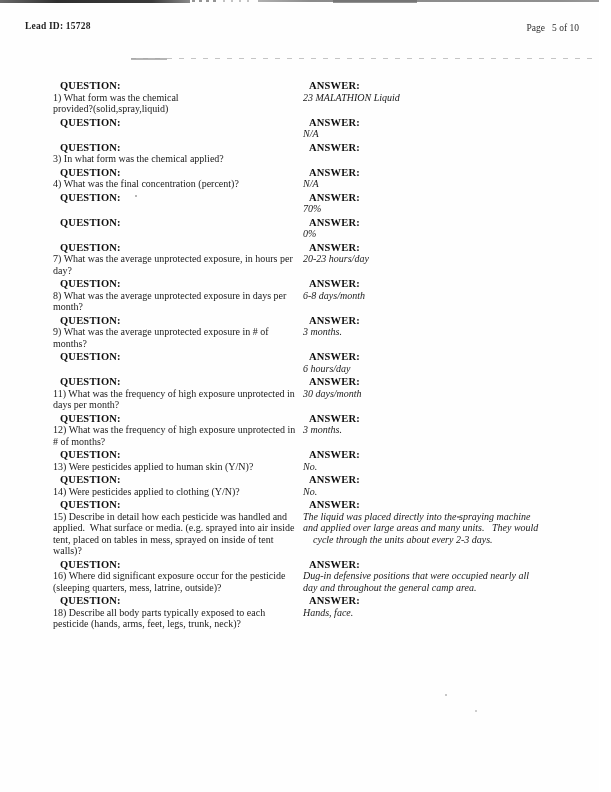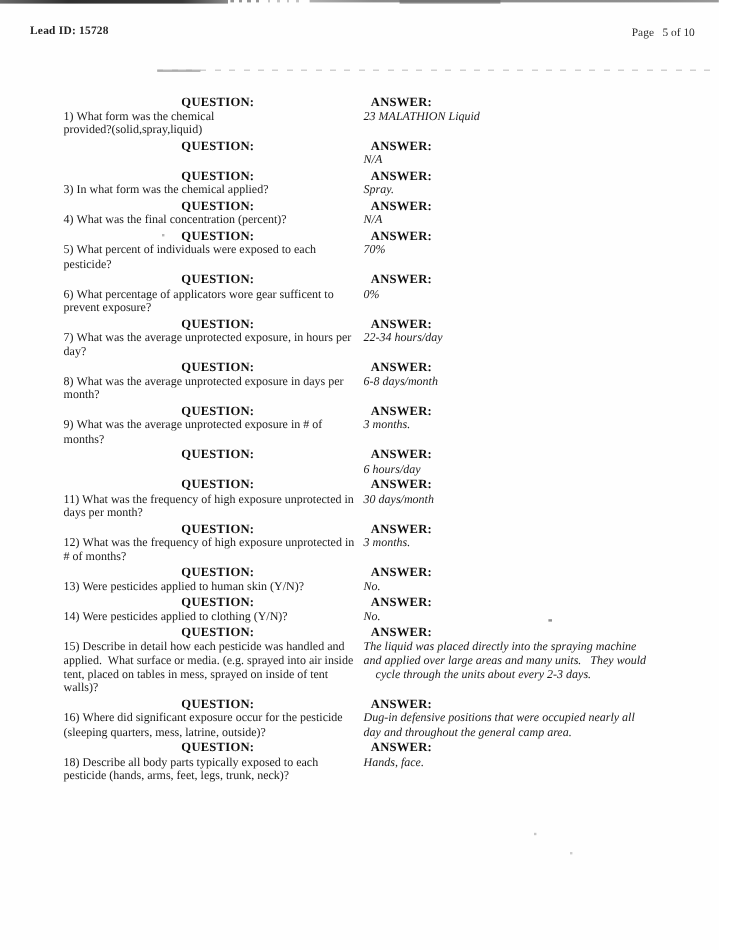--- a/index.html
+++ b/index.html
@@ -44,21 +44,21 @@
     font-size:10.5px;font-weight:700;letter-spacing:.25px;color:#0d0d0d;white-space:pre;
   }
   
   .qa-list{position:absolute;left:53px;top:80px;width:537px;}
   .qa-row{
     display:grid;
     grid-template-columns:250px 1fr;
     grid-template-rows:auto auto;
     margin-bottom:2px;
   }
-  .q-label{grid-column:1;grid-row:1;padding-left:7px;text-align:center;}
+  .q-label{grid-column:1;grid-row:1;padding-left:7px;}
   .a-label{grid-column:2;grid-row:1;padding-left:6px;}
   .q-label,.a-label{
     font-weight:700;font-size:10.5px;line-height:11.5px;color:#0e0e0e;letter-spacing:.2px;
   }
   .q-text{grid-column:1;grid-row:2;}
   .a-text{grid-column:2;grid-row:2;font-style:italic;}
   .q-text,.a-text{
     font-size:10px;line-height:11.5px;white-space:pre;color:#191919;
   }
 </style>
@@ -94,52 +94,47 @@
   <div class="qa-row">
     <span class="q-label">QUESTION:</span>
     <span class="a-label">ANSWER:</span>
     <div class="a-text">N/A</div>
   </div>
 
   <div class="qa-row">
     <span class="q-label">QUESTION:</span>
     <span class="a-label">ANSWER:</span>
     <div class="q-text">3) In what form was the chemical applied?</div>
-    <div class="a-text">Spray.</div>
   </div>
 
   <div class="qa-row">
     <span class="q-label">QUESTION:</span>
     <span class="a-label">ANSWER:</span>
     <div class="q-text">4) What was the final concentration (percent)?</div>
     <div class="a-text">N/A</div>
   </div>
 
   <div class="qa-row">
     <span class="q-label">QUESTION:</span>
     <span class="a-label">ANSWER:</span>
-    <div class="q-text">5) What percent of individuals were exposed to each
-pesticide?</div>
     <div class="a-text">70%</div>
   </div>
 
   <div class="qa-row">
     <span class="q-label">QUESTION:</span>
     <span class="a-label">ANSWER:</span>
-    <div class="q-text">6) What percentage of applicators wore gear sufficent to
-prevent exposure?</div>
     <div class="a-text">0%</div>
   </div>
 
   <div class="qa-row">
     <span class="q-label">QUESTION:</span>
     <span class="a-label">ANSWER:</span>
     <div class="q-text">7) What was the average unprotected exposure, in hours per
 day?</div>
-    <div class="a-text">22-34 hours/day</div>
+    <div class="a-text">20-23 hours/day</div>
   </div>
 
   <div class="qa-row">
     <span class="q-label">QUESTION:</span>
     <span class="a-label">ANSWER:</span>
     <div class="q-text">8) What was the average unprotected exposure in days per
 month?</div>
     <div class="a-text">6-8 days/month</div>
   </div>
 

